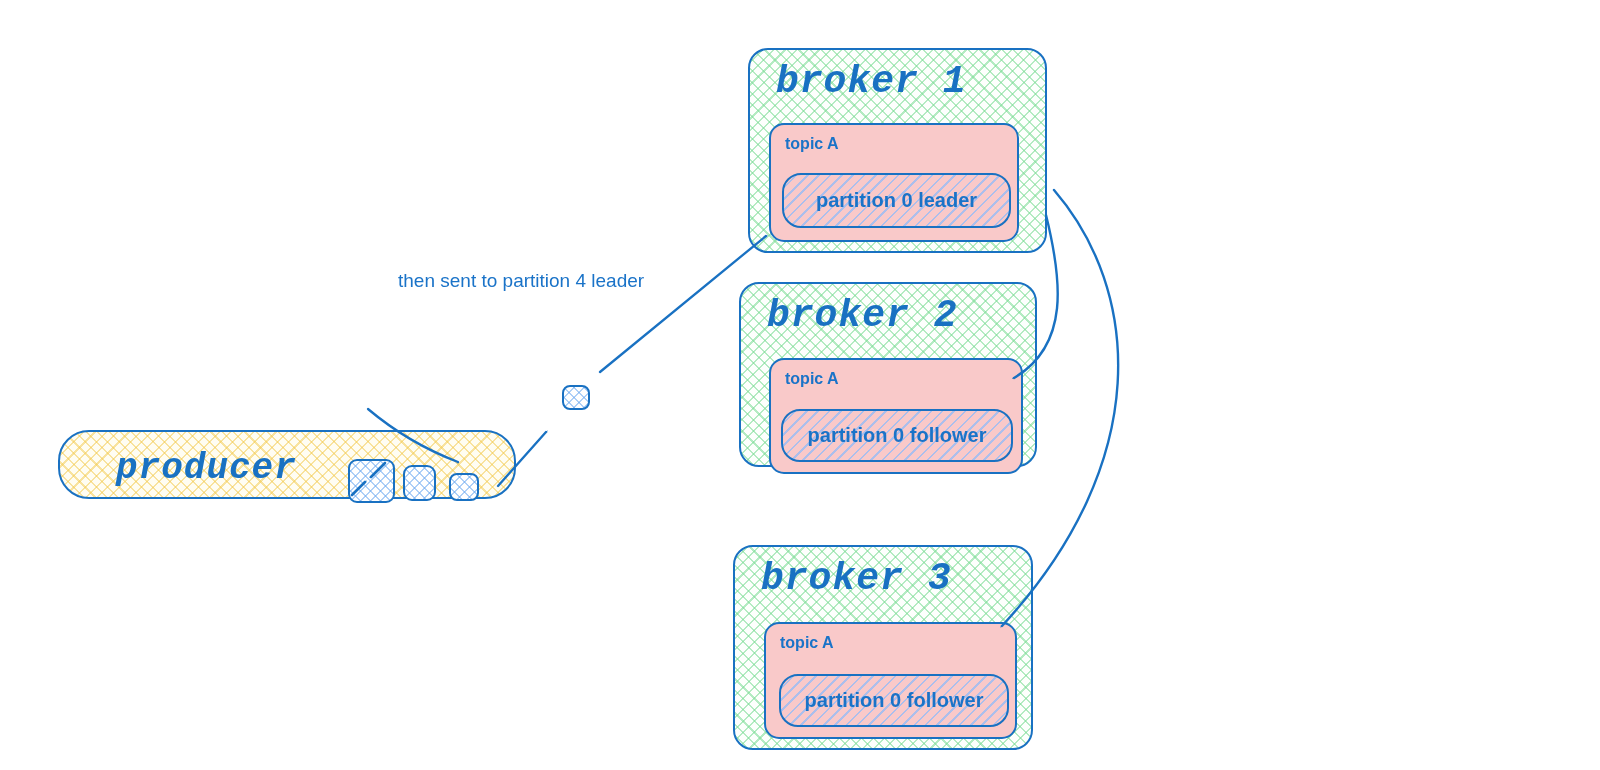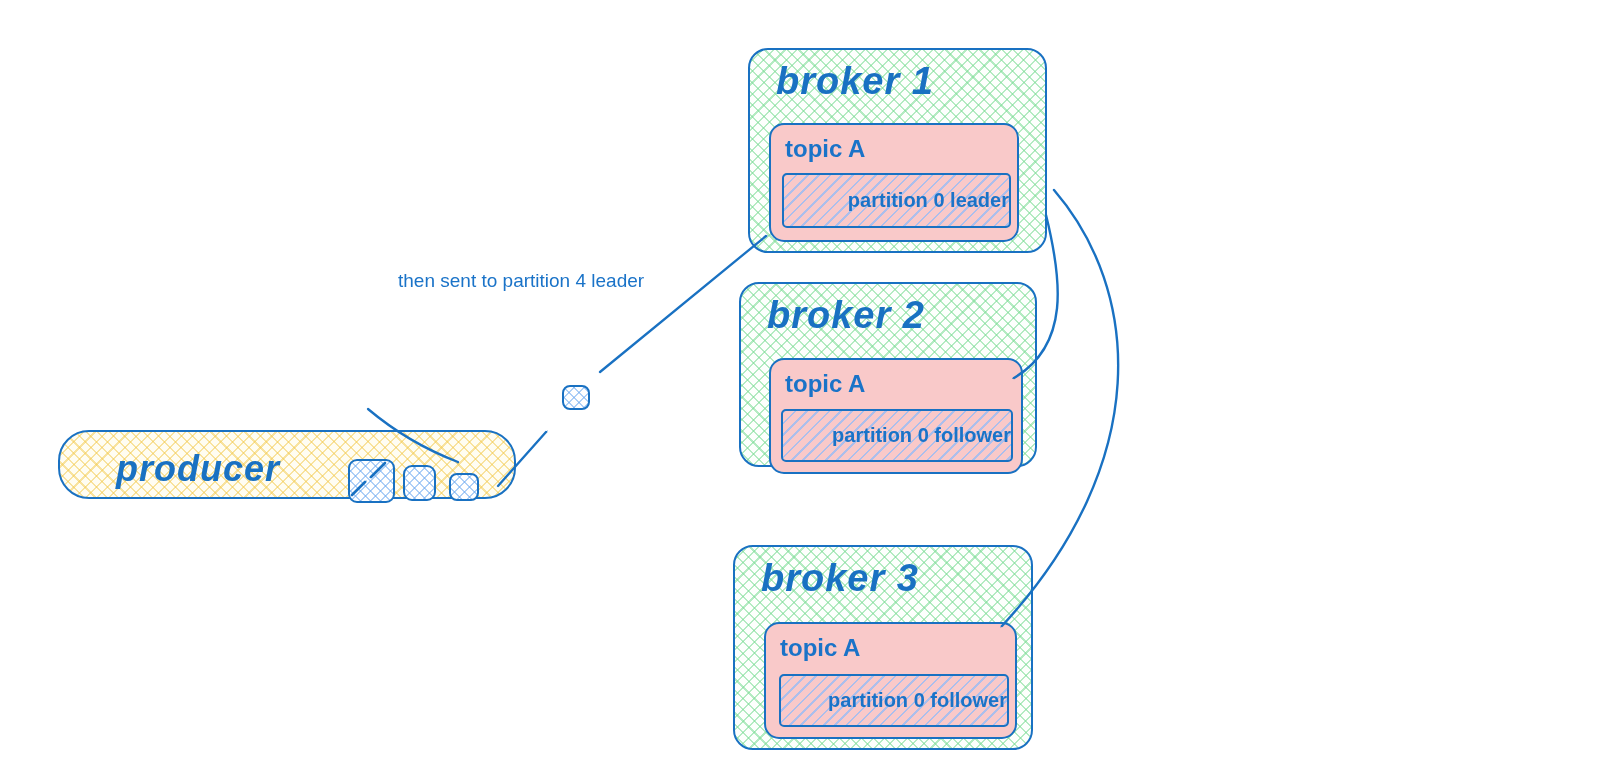--- a/index.html
+++ b/index.html
@@ -28,31 +28,31 @@
   }
   .hatch-partition{
     background-color:#f9c9c9;
     background-image:
       repeating-linear-gradient(135deg, rgba(130,185,255,.65) 0 1.8px, transparent 1.8px 8px);
   }
   
   .box{position:absolute;border:2.5px solid #1971c2;box-sizing:border-box;}
   .broker{border-radius:20px;}
   .topic{background:#f9c9c9;border-radius:15px;border-width:2.3px;}
-  .partition{border-radius:5px;border-width:2.3px;display:flex;align-items:center;justify-content:flex-end;}
+  .partition{border-radius:19px;border-width:2.3px;display:flex;align-items:center;justify-content:center;}
   .producer{border-radius:15px;}
   .mini{border-radius:9px;border-width:2.3px;}
   
   .hand{
-    font-family:Liberation Sans, sans-serif;font-style:italic;font-weight:bold;
+    font-family:Liberation Mono, monospace;font-style:italic;font-weight:bold;
     color:#1971c2;letter-spacing:1px;white-space:nowrap;
   }
   .broker-title{position:absolute;left:26px;top:10px;font-size:38px;}
   .producer-title{position:absolute;left:56px;top:16px;font-size:36px;}
-  .topic-label{position:absolute;left:14px;top:10px;font-size:24px;color:#1a73c8;font-weight:bold;}
+  .topic-label{position:absolute;left:14px;top:10px;font-size:16px;color:#1a73c8;font-weight:bold;}
   .partition-label{font-size:20px;color:#1a73c8;font-weight:bold;white-space:nowrap;}
   .annotation{position:absolute;font-size:19px;color:#1a73c8;white-space:nowrap;}
   
   .overlay{position:absolute;left:0;top:0;pointer-events:none;z-index:10;}
 </style>
 </head>
 <body>
 
 <div class="canvas">
 

